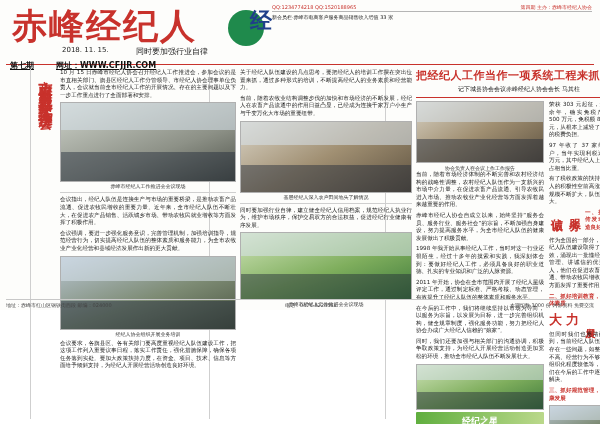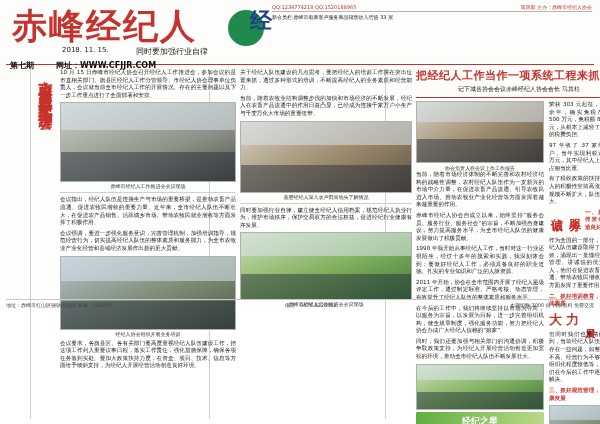--- a/index.html
+++ b/index.html
@@ -68,21 +68,21 @@
     font-size:7px;color:#222;
   }
   .mast-org{
     position:absolute;left:130px;top:42px;
     font-size:8px;color:#222;
   }
   .mast-bar{
     position:absolute;left:4px;top:56px;
     width:330px;
     display:flex;gap:22px;
-    font-size:8px;font-weight:bold;color:#111;
+    font-size:8px;font-weight:bold;color:#111;text-decoration:underline;
   }
   
   .content{
     position:relative;
     margin-top:4px;
     height:350px;
   }
   .col{
     position:absolute;top:0;
     box-sizing:border-box;

